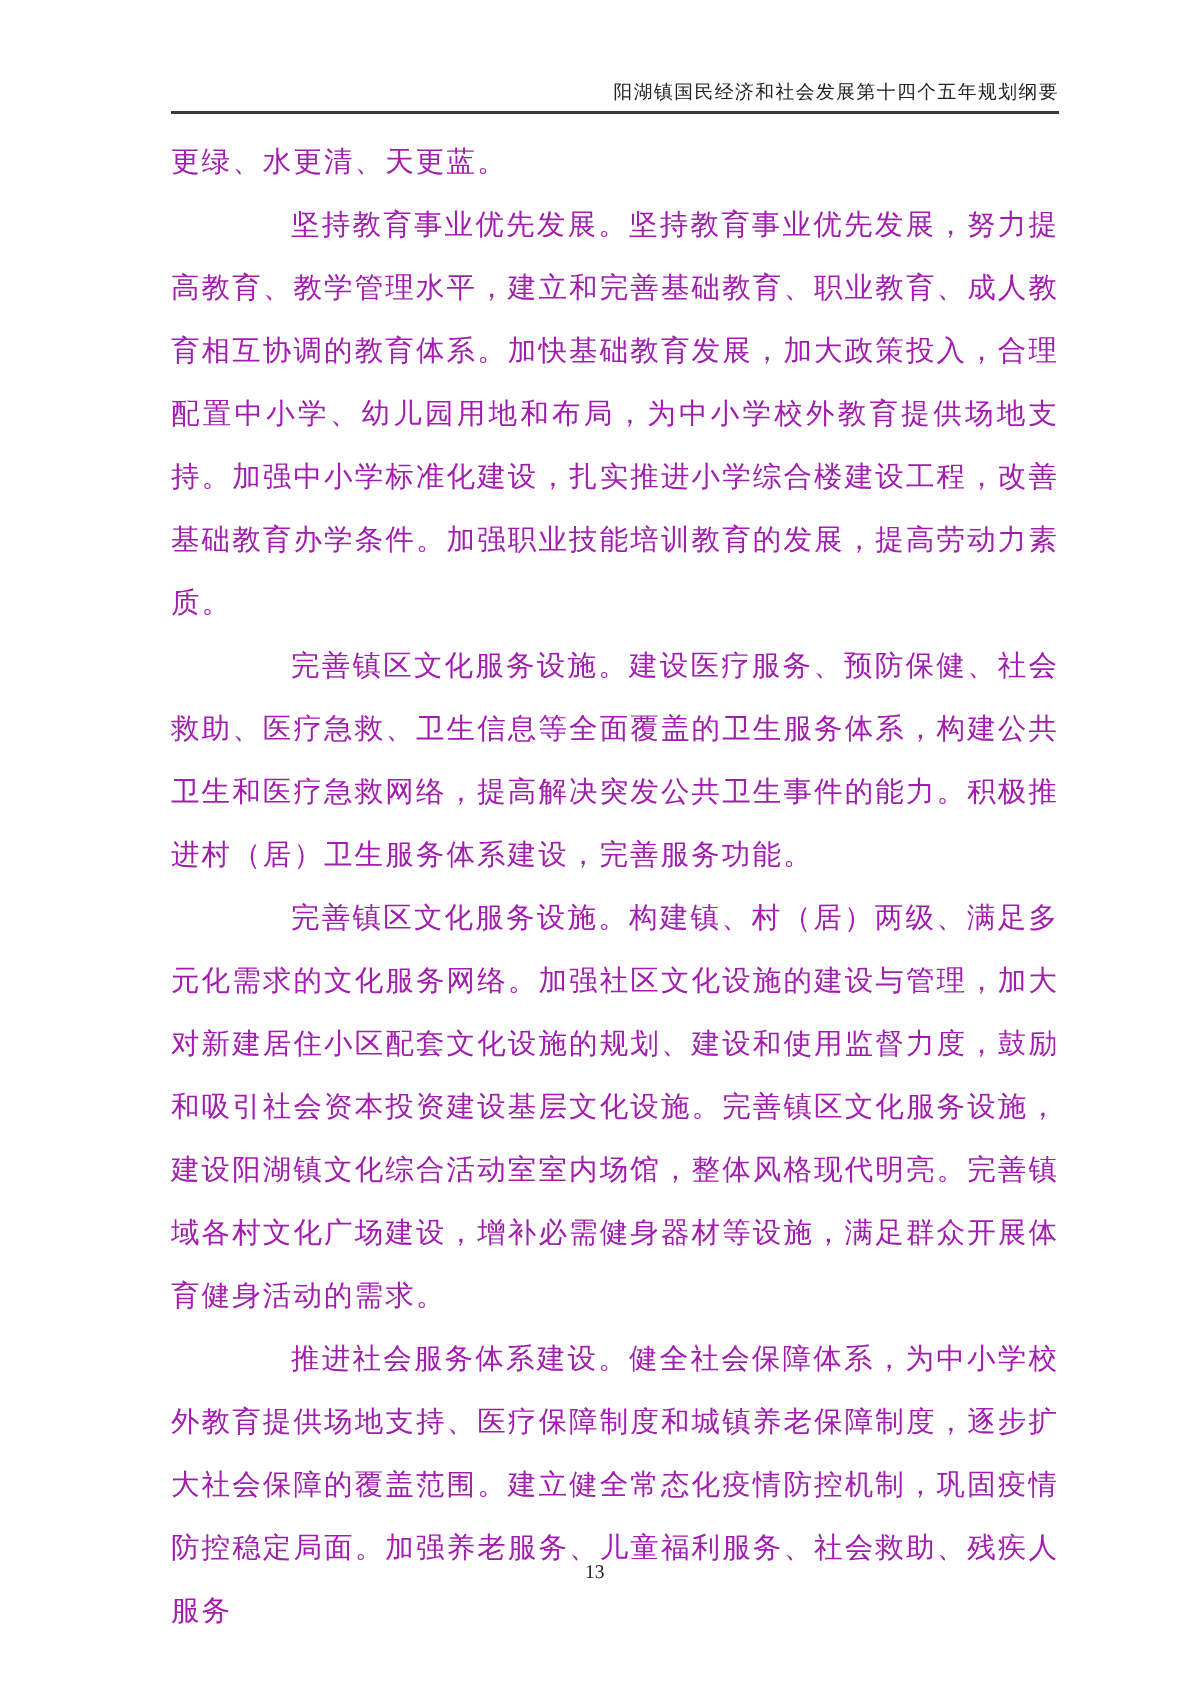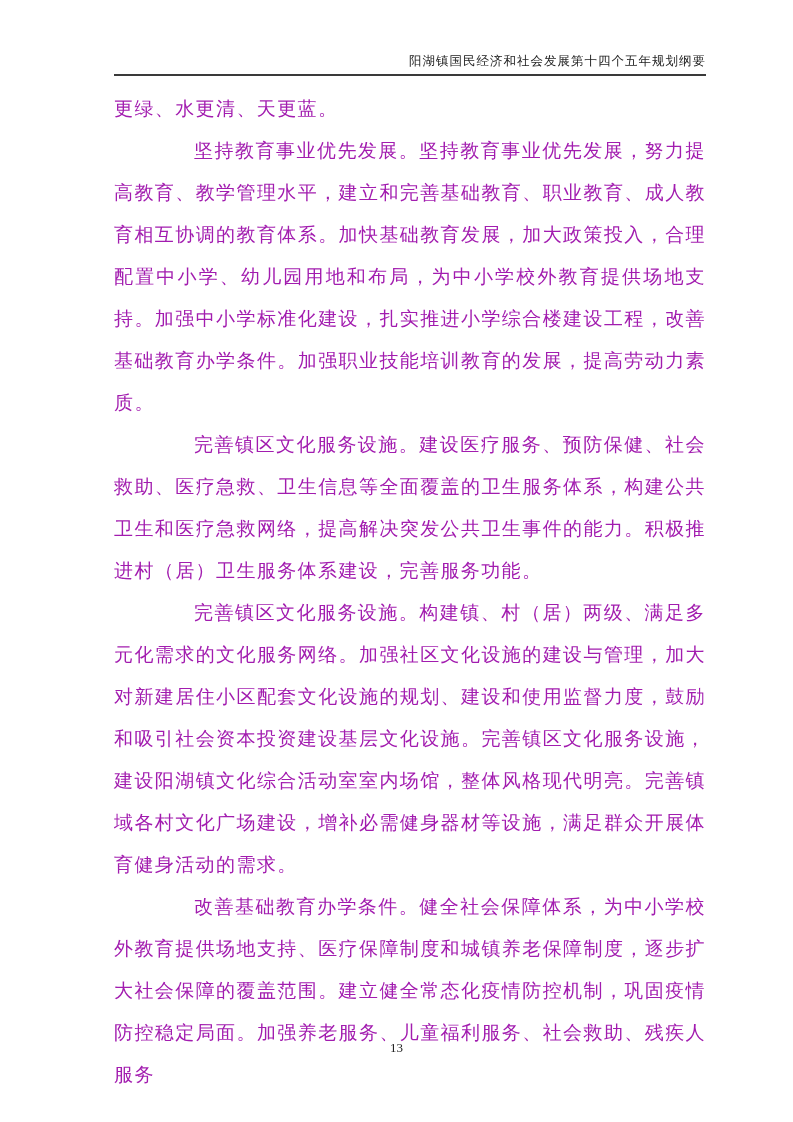--- a/index.html
+++ b/index.html
@@ -83,21 +83,21 @@
 
     <p class="para">
       <b class="lead">完善镇区文化服务设施。</b><span class="ptext">建设医疗服务、预防保健、社会救助、医疗急救、卫生信息等全面覆盖的卫生服务体系，构建公共卫生和医疗急救网络，提高解决突发公共卫生事件的能力。积极推进村（居）卫生服务体系建设，完善服务功能。</span>
     </p>
 
     <p class="para">
       <b class="lead">完善镇区文化服务设施。</b><span class="ptext">构建镇、村（居）两级、满足多元化需求的文化服务网络。加强社区文化设施的建设与管理，加大对新建居住小区配套文化设施的规划、建设和使用监督力度，鼓励和吸引社会资本投资建设基层文化设施。完善镇区文化服务设施，建设阳湖镇文化综合活动室室内场馆，整体风格现代明亮。完善镇域各村文化广场建设，增补必需健身器材等设施，满足群众开展体育健身活动的需求。</span>
     </p>
 
     <p class="para">
-      <b class="lead">改善基础教育办学条件。</b><span class="ptext">健全社会保障体系，为中小学校外教育提供场地支持、医疗保障制度和城镇养老保障制度，逐步扩大社会保障的覆盖范围。建立健全常态化疫情防控机制，巩固疫情防控稳定局面。加强养老服务、儿童福利服务、社会救助、残疾人服务</span>
+      <b class="lead">推进社会服务体系建设。</b><span class="ptext">健全社会保障体系，为中小学校外教育提供场地支持、医疗保障制度和城镇养老保障制度，逐步扩大社会保障的覆盖范围。建立健全常态化疫情防控机制，巩固疫情防控稳定局面。加强养老服务、儿童福利服务、社会救助、残疾人服务</span>
     </p>
 
   </div>
 
   <div class="page-footer">
     <span>13</span>
   </div>
 
 </div>
 

